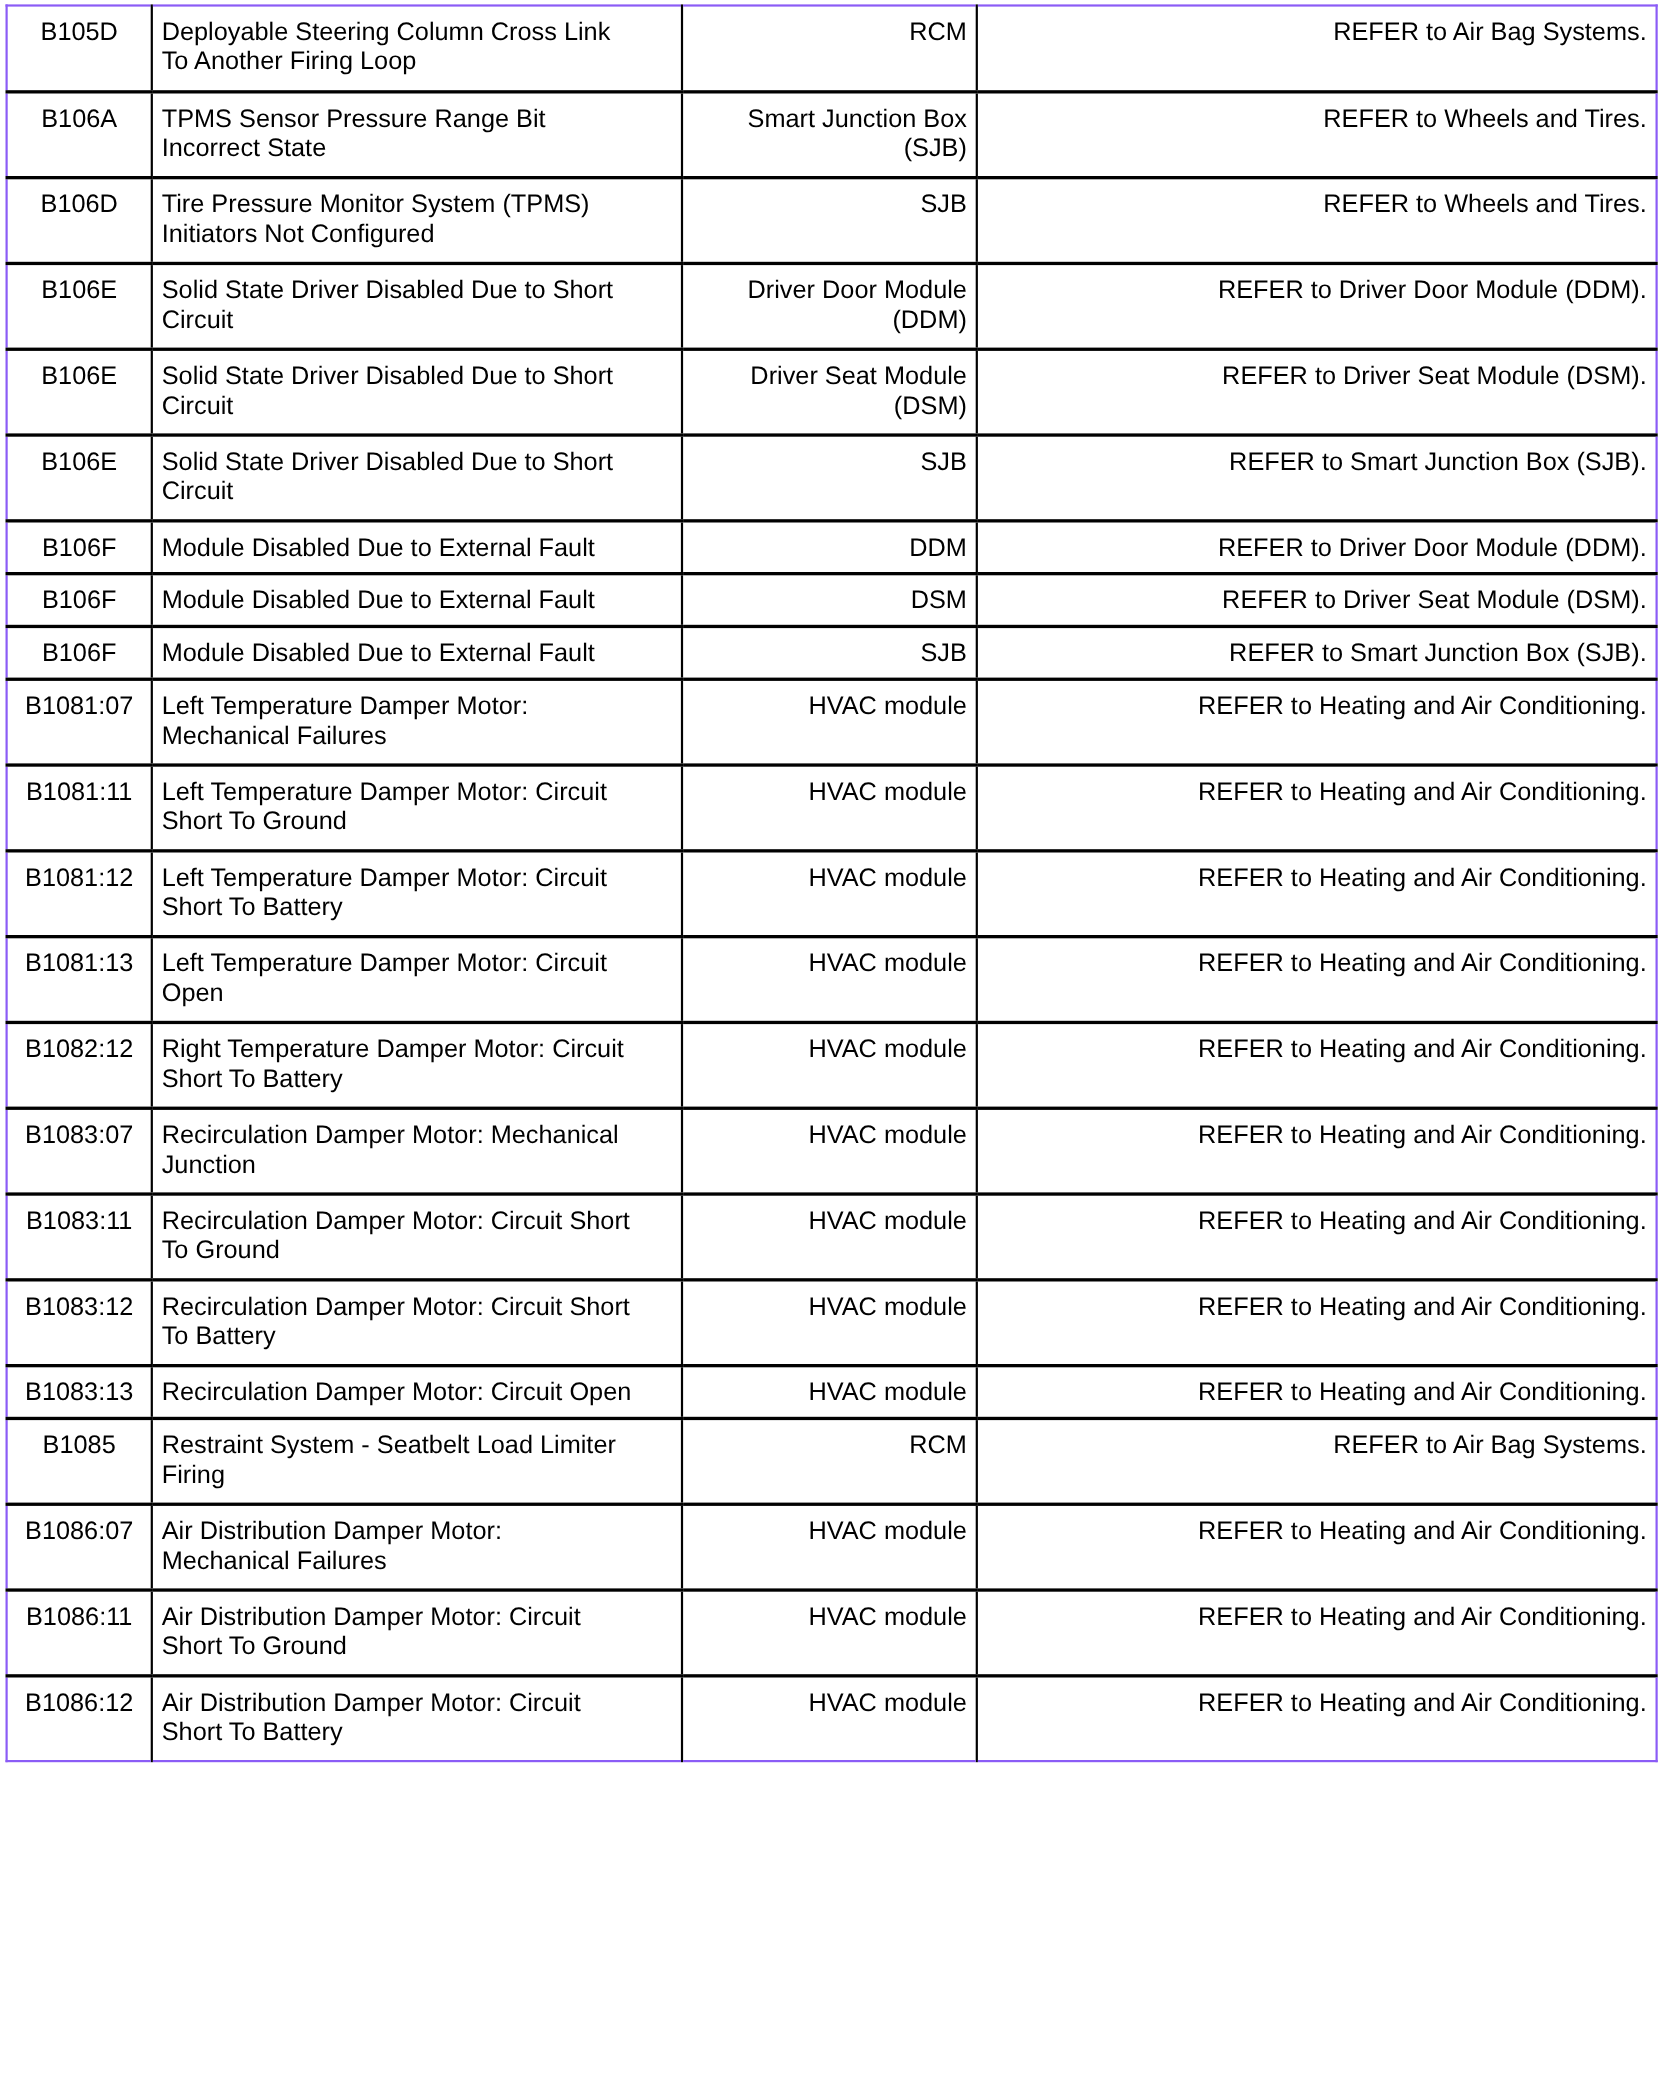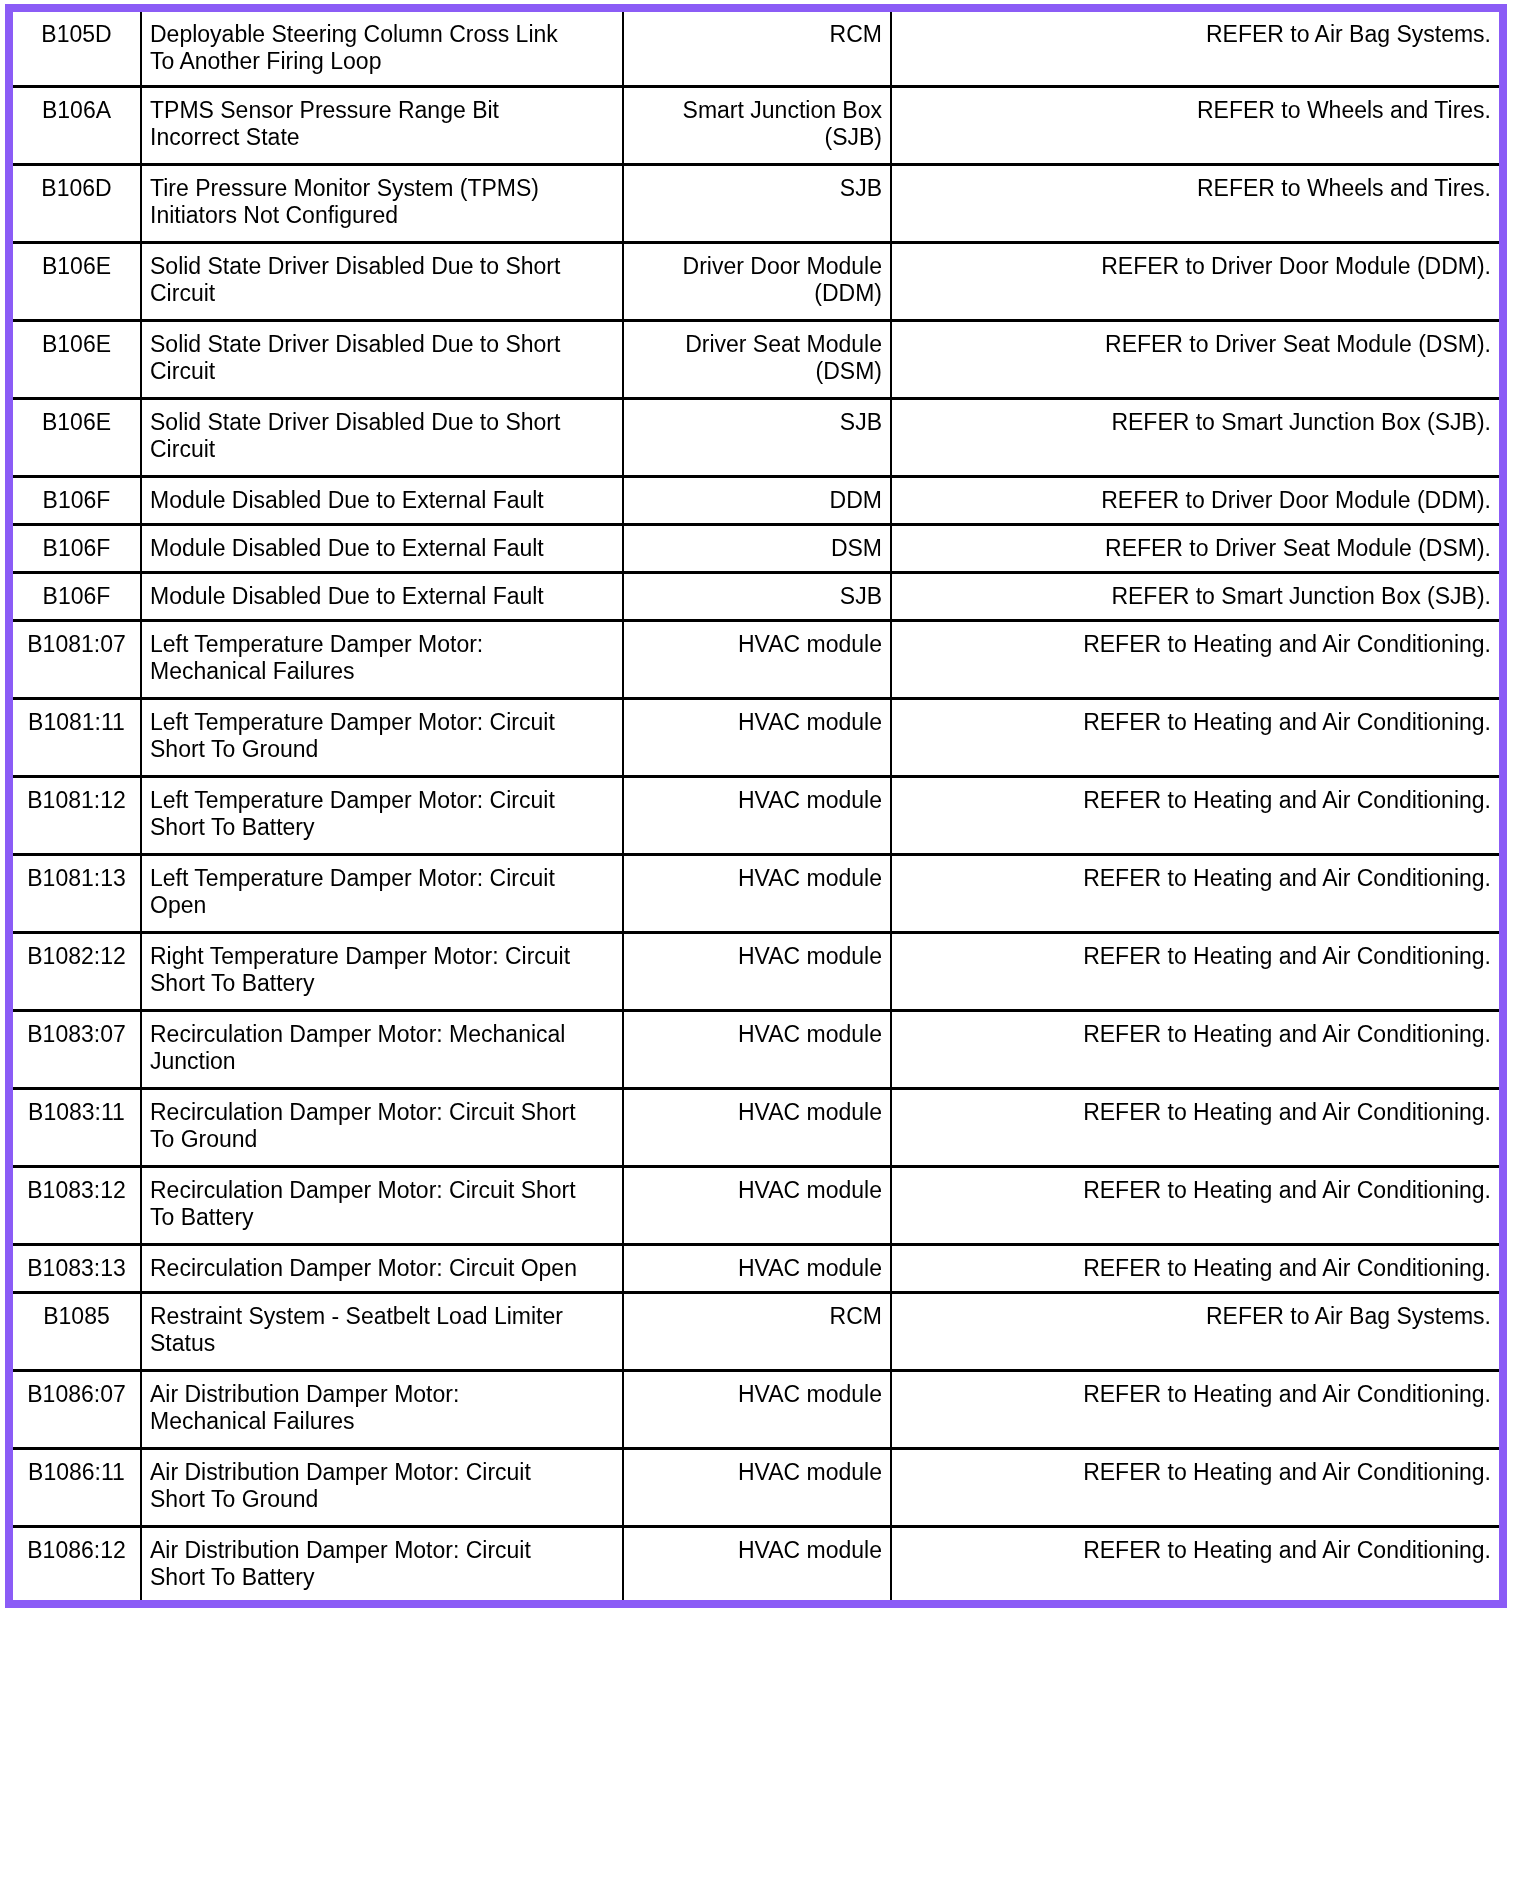--- a/index.html
+++ b/index.html
@@ -13,21 +13,21 @@
     position: relative;
     overflow: hidden;
     font-family: "Liberation Sans", sans-serif;
     color: #000000;
   }
   .dtc-table {
     position: absolute;
     left: 5px;
     top: 4px;
     width: 1502px;
-    border: 8px solid #8b5cf6;
+    border: 2px solid #8b5cf6;
     box-sizing: border-box;
     border-collapse: collapse;
   }
   .dtc-table td {
     border-top: 3px solid #000;
     border-left: 2px solid #000;
     vertical-align: top;
     padding: 9px 8px 0 8px;
     font-size: 23px;
     line-height: 27px;
@@ -242,21 +242,21 @@
         </td>
         <td class="c-mod">
           <span class="line">HVAC module</span>
         </td>
         <td class="c-ref">REFER to Heating and Air Conditioning.</td>
       </tr>
       <tr class="two">
         <td class="c-code">B1085</td>
         <td class="c-desc">
           <span class="line">Restraint System - Seatbelt Load Limiter</span>
-          <span class="line">Status</span>
+          <span class="line">Firing</span>
         </td>
         <td class="c-mod">
           <span class="line">RCM</span>
         </td>
         <td class="c-ref">REFER to Air Bag Systems.</td>
       </tr>
       <tr class="two">
         <td class="c-code">B1086:07</td>
         <td class="c-desc">
           <span class="line">Air Distribution Damper Motor:</span>

